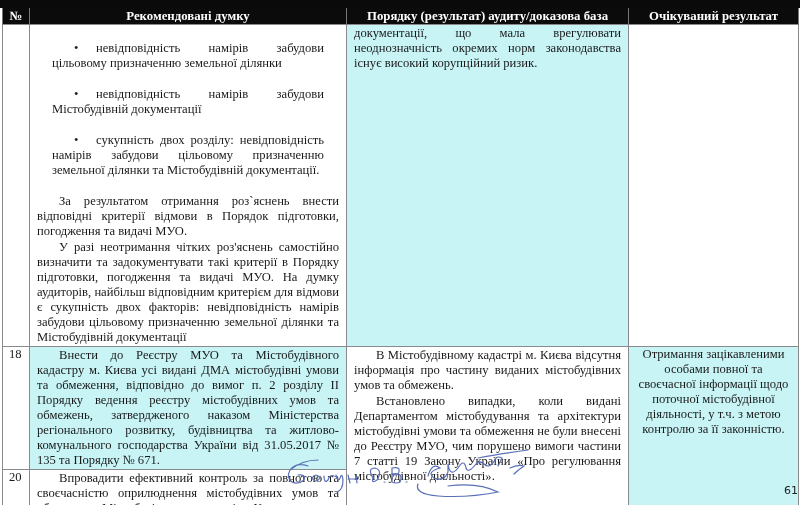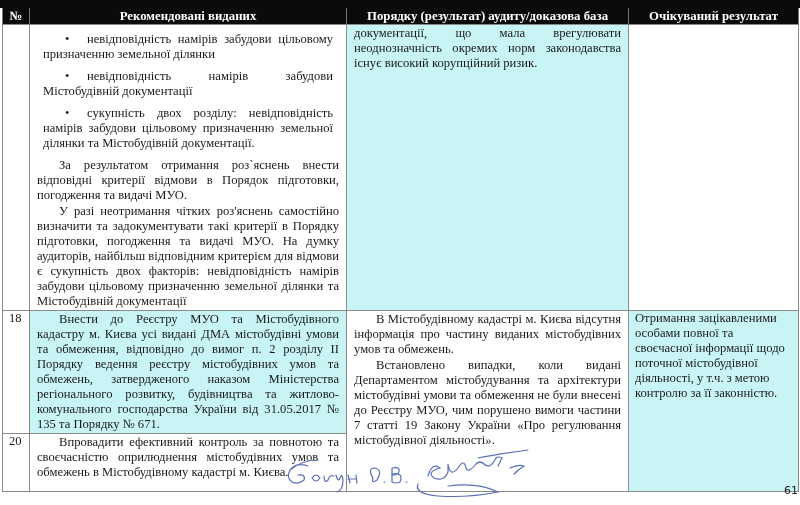--- a/index.html
+++ b/index.html
@@ -9,43 +9,43 @@
   table.audit { position:absolute; left:2px; top:8px; width:796px; border-collapse:collapse;
                 table-layout:fixed; font-size:12.6px; line-height:15px; }
   table.audit th { background:#0b0b0b; color:#ffffff; font-weight:bold; height:16px;
                    padding:0 4px; text-align:center; font-size:12.8px; line-height:16px;
                    border-left:1px solid #777; border-right:1px solid #777; }
   table.audit td { border:1px solid #8a8a8a; vertical-align:top; padding:0 6px 0 6px; }
   td.num { text-align:left; padding-left:4px;margin-left:43px; }
   .cyan { background:#c8f4f6; }
   .white { background:#ffffff; }
   .para { text-align:justify; text-indent:22px; margin:1px; }
-  .para-left { text-align:left; margin:0; }
-  .bullet { text-align:justify; margin:7px; text-indent:22px; }
+  .para-left { text-align:center; margin:0; }
+  .bullet { text-align:justify; margin:16px; text-indent:22px; }
   .bullet .dot { display:inline-block; width:22px; text-indent:0; }
   .sig { position:absolute; left:278px; top:448px; width:290px; height:50px; }
   .page-num { position:absolute; left:784px; top:484px; font-family:"DejaVu Sans","Liberation Sans",sans-serif;
               font-size:11px; color:#222; }
 </style>
 </head>
 <body>
 
 <div class="top-bar"></div>
 
 <table class="audit">
   <colgroup>
     <col style="width:27px">
     <col style="width:317px">
     <col style="width:282px">
     <col style="width:170px">
   </colgroup>
   <thead>
     <tr>
       <th>№</th>
-      <th>Рекомендовані виданих</th>
+      <th>Рекомендовані думку</th>
       <th>Порядку (результат) аудиту/доказова база</th>
       <th>Очікуваний результат</th>
     </tr>
   </thead>
   <tbody>
 
     <tr style="height:241px">
       <td class="num white"></td>
       <td class="white">
         <p class="bullet"><span class="dot">•</span><span>невідповідність намірів забудови цільовому призначенню земельної ділянки</span></p>

